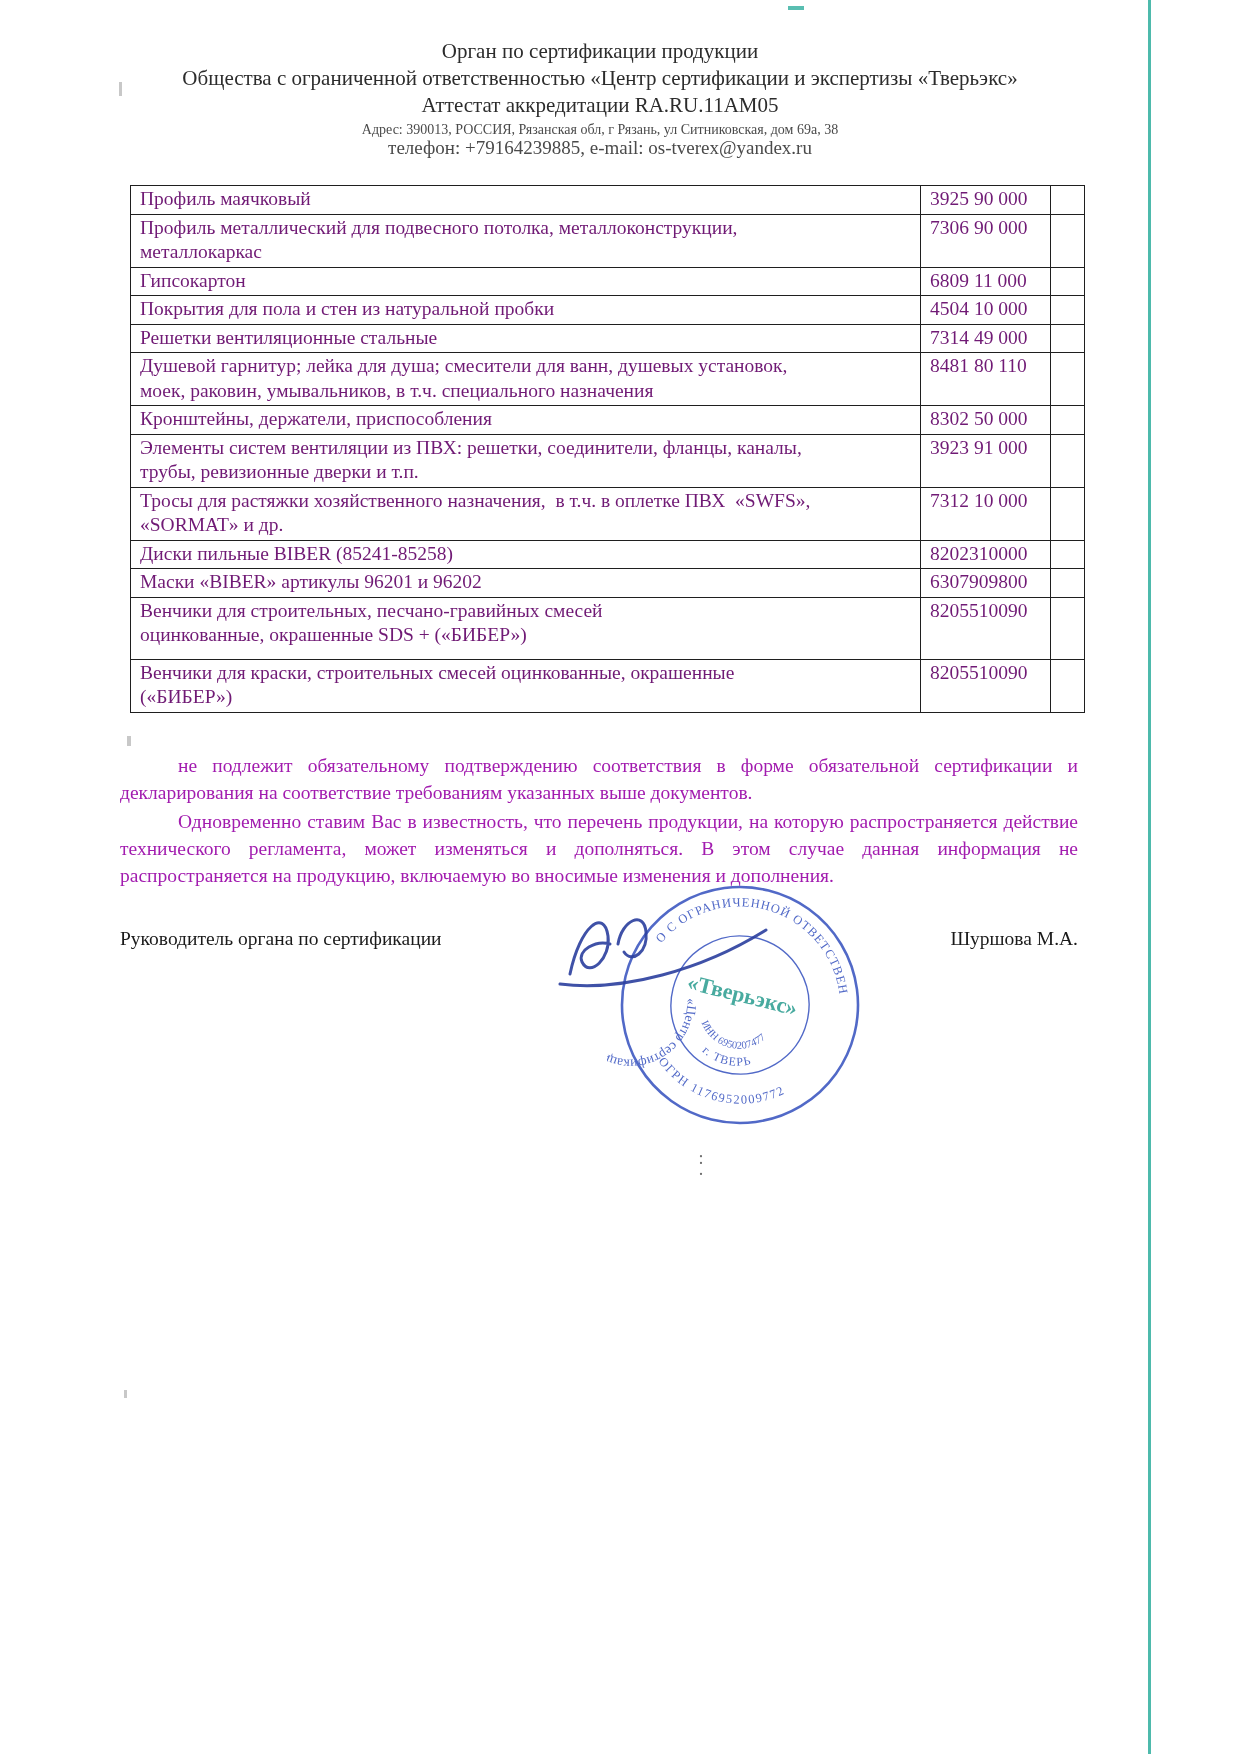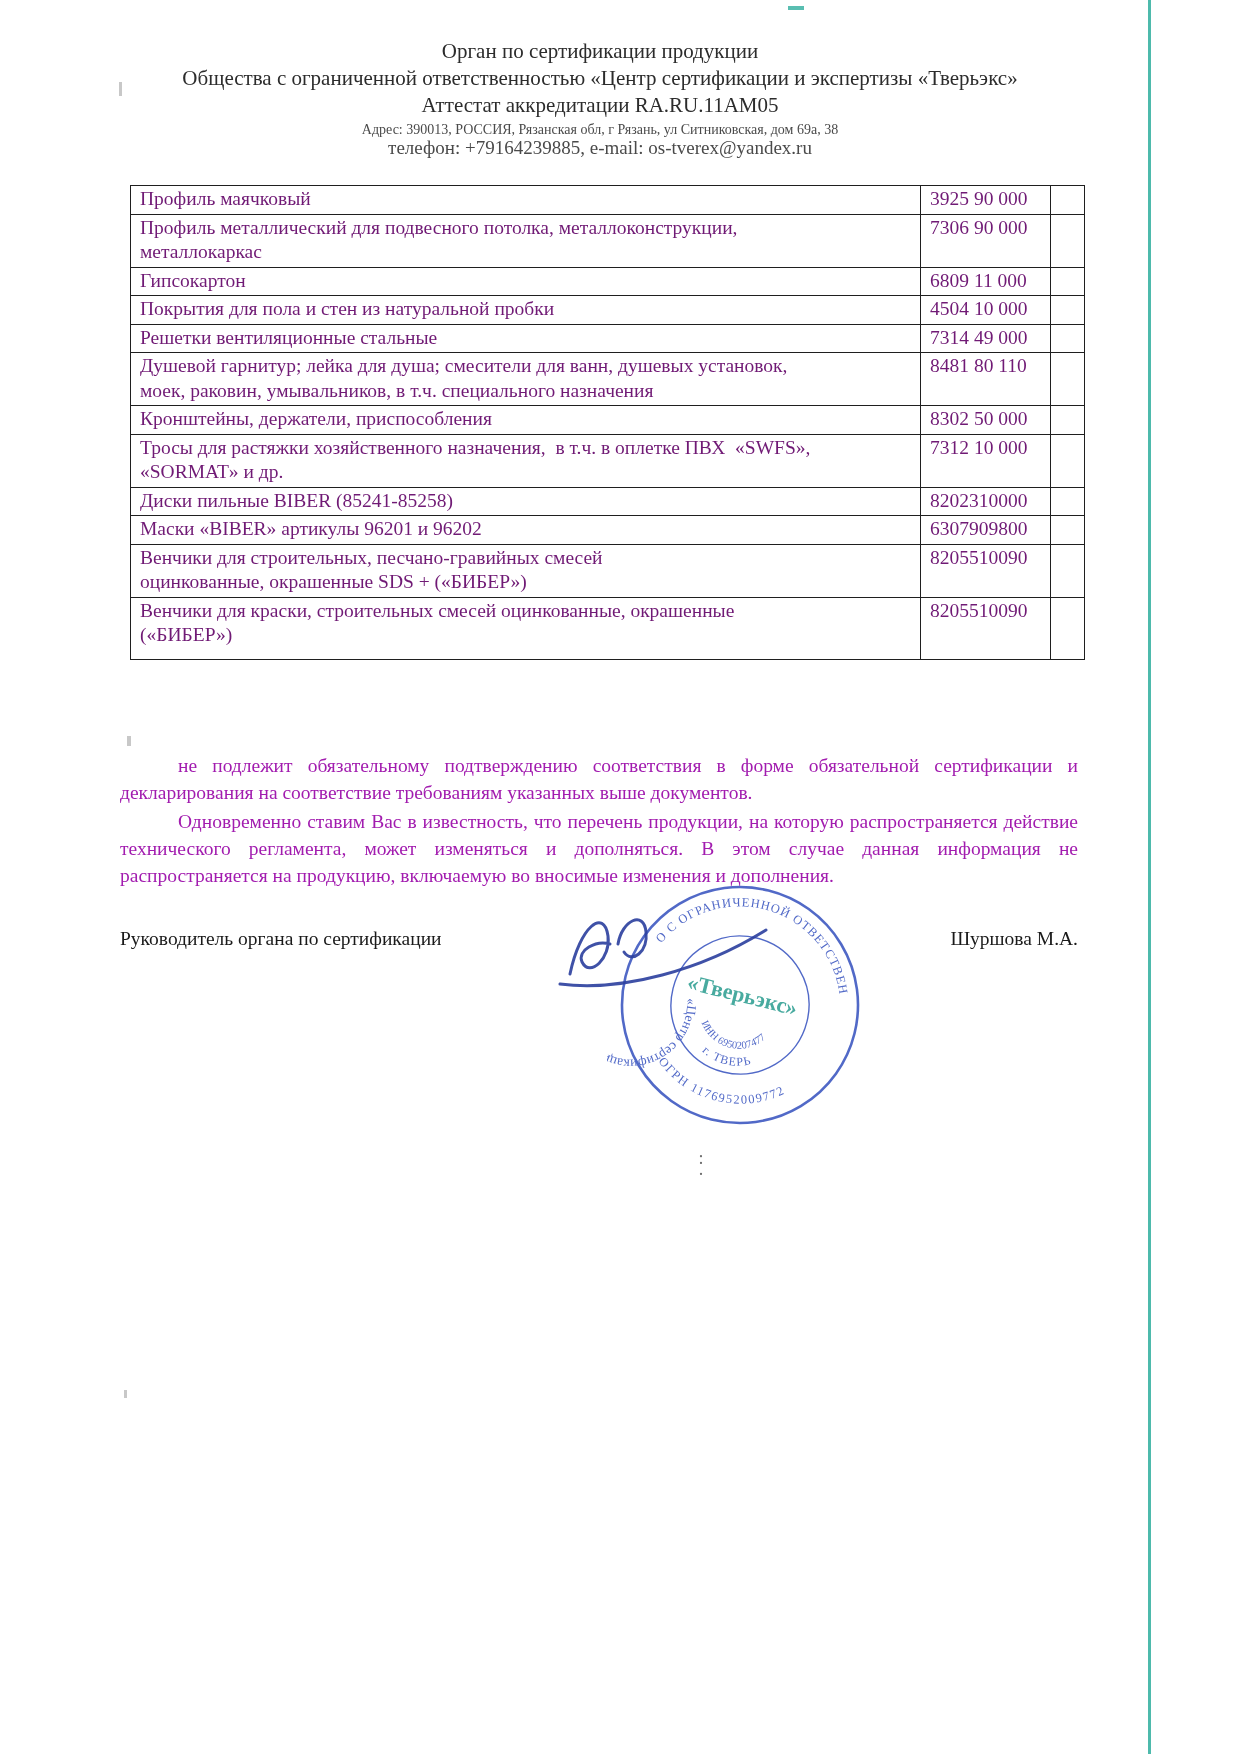--- a/index.html
+++ b/index.html
@@ -97,20 +97,26 @@
 моек, раковин, умывальников, в т.ч. специального назначения</td>
           <td class="c-code">8481 80 110</td>
           <td class="c-extra"></td>
         </tr>
         <tr>
           <td class="c-product">Кронштейны, держатели, приспособления</td>
           <td class="c-code">8302 50 000</td>
           <td class="c-extra"></td>
         </tr>
         <tr>
+          <td class="c-product">Элементы систем вентиляции из ПВХ: решетки, соединители, фланцы, каналы,
+трубы, ревизионные дверки и т.п.</td>
+          <td class="c-code">3923 91 000</td>
+          <td class="c-extra"></td>
+        </tr>
+        <tr>
           <td class="c-product">Тросы для растяжки хозяйственного назначения,  в т.ч. в оплетке ПВХ  «SWFS»,
 «SORMAT» и др.</td>
           <td class="c-code">7312 10 000</td>
           <td class="c-extra"></td>
         </tr>
         <tr>
           <td class="c-product">Диски пильные BIBER (85241-85258)</td>
           <td class="c-code">8202310000</td>
           <td class="c-extra"></td>
         </tr>

